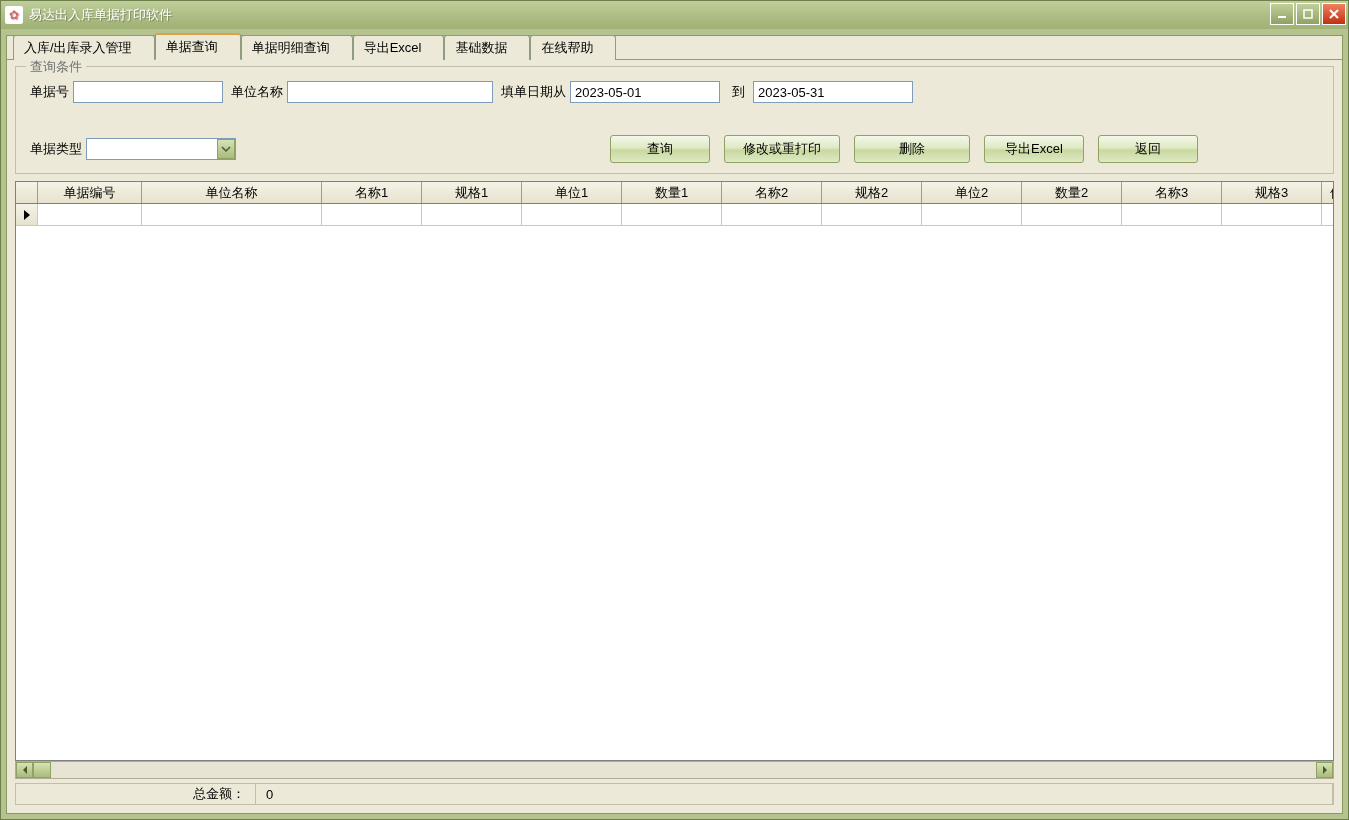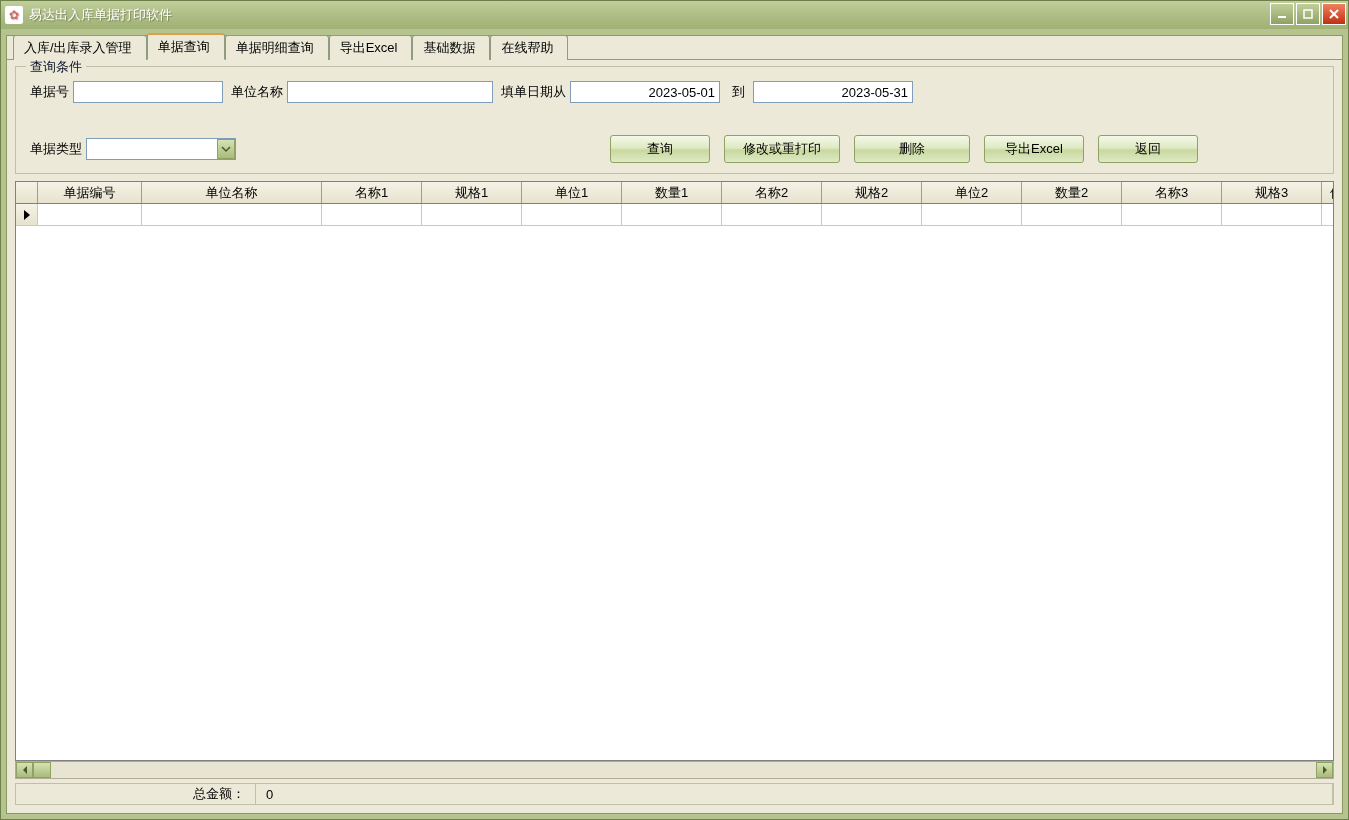--- a/index.html
+++ b/index.html
@@ -65,21 +65,21 @@
   
   .tab-strip {
     display: flex;
     align-items: flex-end;
     height: 24px;
     padding-left: 6px;
     border-bottom: 1px solid #919b7f;
     background: #ece9d8;
   }
   .tab {
-    padding: 3px 14px 3px 10px;
+    padding: 3px 22px 3px 10px;
     margin-right: 0px;
     border: 1px solid #919b7f;
     border-bottom: none;
     background: #ece9d8;
     border-top-left-radius: 3px;
     border-top-right-radius: 3px;
     font-size: 13px;
     color: #000;
     position: relative;
     top: 1px;
@@ -99,34 +99,33 @@
     position: relative;
     padding: 14px 10px 10px 10px;
     background: #ece9d8;
   }
   .fieldset-legend {
     position: absolute;
     top: -9px; left: 10px;
     background: #ece9d8;
     padding: 0 4px;
     font-size: 13px;
-    color: #0f172a;
+    color: #737373;
   }
   .form-row { display: flex; align-items: center; margin-bottom: 12px; }
   .form-row:last-child { margin-bottom: 0; margin-top: 32px; }
   .fld-label { margin-right: 4px; margin-left: 8px; color: #000; white-space: nowrap;}
   .fld-label:first-child { margin-left: 4px; text-align: center; }
   .txt-input {
     height: 22px;
     border: 1px solid #7f9db9;
     background: #fff;
     padding: 2px 4px;
     font-family: inherit;
     font-size: 13px;
-    text-align: right;
   }
   .combo-wrap {
     position: relative;
     width: 150px; height: 22px;
   }
   .combo-input {
     width: 100%; height: 100%;
     border: 1px solid #7f9db9;
     background: #fff;
     padding: 2px 22px 2px 4px;

